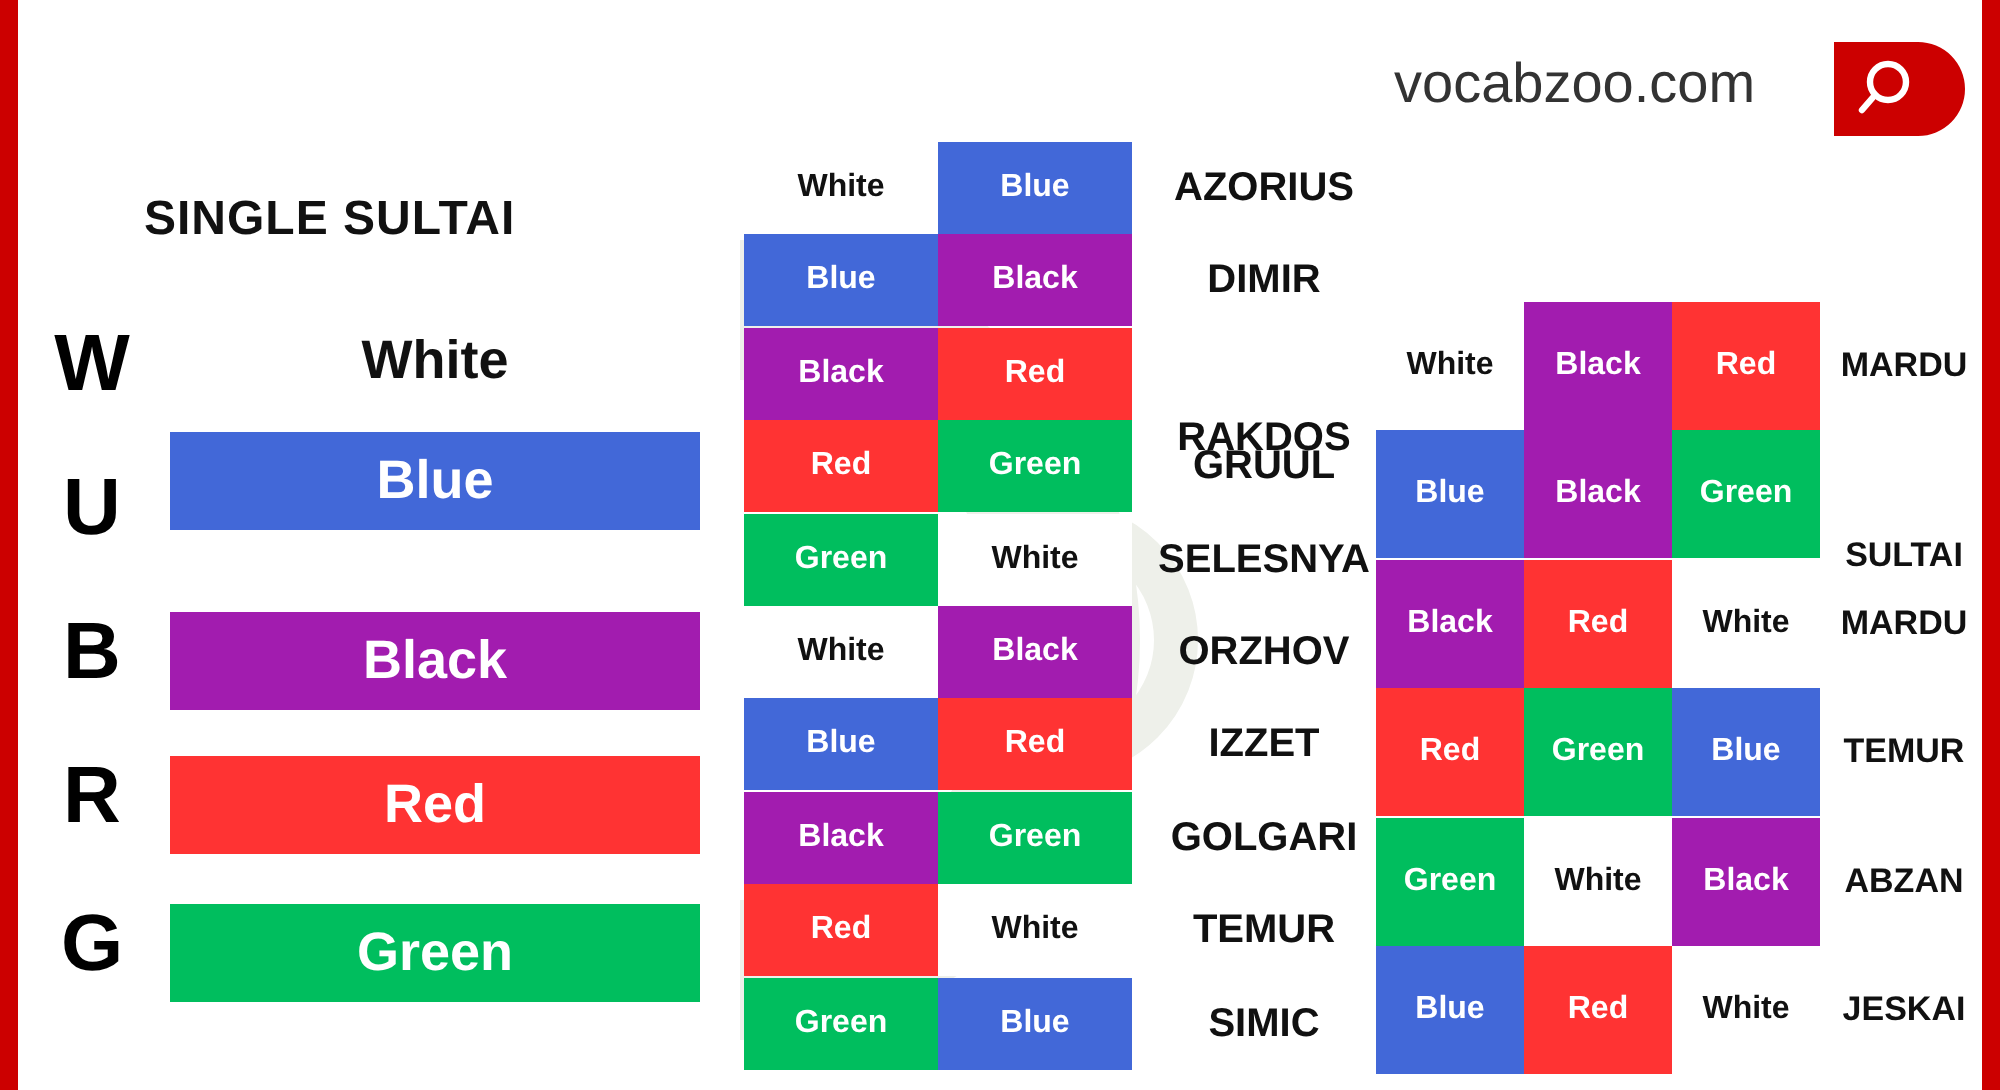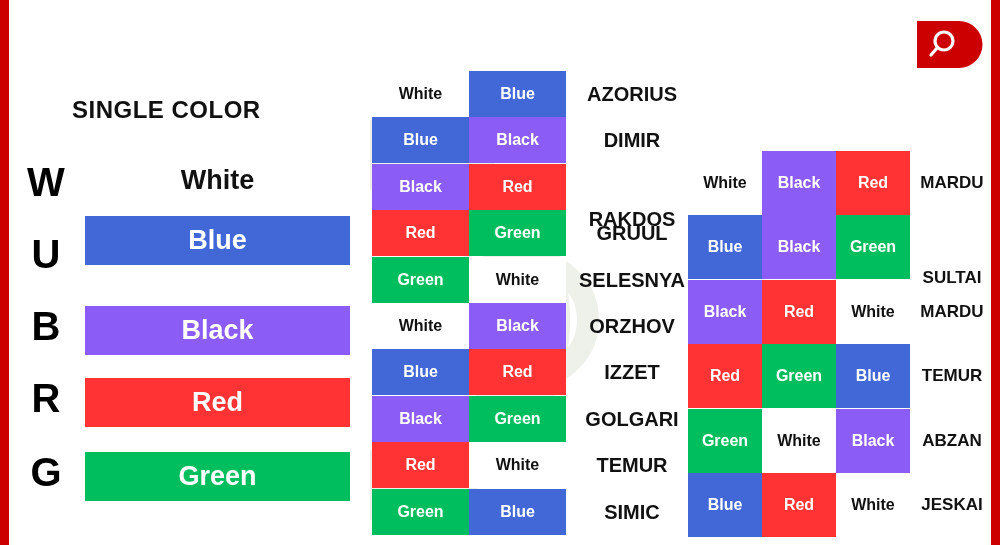--- a/index.html
+++ b/index.html
@@ -82,21 +82,21 @@
   .swatch {
     position: absolute;
     display: flex;
     align-items: center;
     justify-content: center;
     font-weight: bold;
     box-sizing: border-box;
   }
   .c-white { background: #ffffff; color: #111111; }
   .c-blue  { background: #4268d8; color: #ffffff; }
-  .c-black { background: #8b5cf6; color: #ffffff; }
+  .c-black { background: #a21caf; color: #ffffff; }
   .c-red   { background: #ff3333; color: #ffffff; }
   .c-green { background: #00be5e; color: #ffffff; }
 
   
   .wubrg-letter {
     position: absolute;
     left: 22px;
     width: 48px;
     text-align: center;
     font-size: 40px;
@@ -155,27 +155,28 @@
 <div id="page">
 
   <svg id="watermark" viewBox="0 0 400 400">
     <path d="M40 0 A200 200 0 0 1 40 400 L40 330 A130 130 0 0 0 40 70 Z" fill="#eef0ea"></path>
     <circle cx="200" cy="200" r="58" fill="none" stroke="#eef0ea" stroke-width="22"></circle>
   </svg>
 
   <div class="edge-border left"></div>
   <div class="edge-border right"></div>
 
+  <div id="brand">vocabzoo.com</div>
   <svg id="brand-logo" viewBox="0 0 72 51">
     <path d="M4 2 L46 2 A23.5 23.5 0 0 1 46 49 L4 49 Z" fill="#cc0000"></path>
     <circle cx="31" cy="22" r="9" fill="none" stroke="#ffffff" stroke-width="3.2"></circle>
     <line x1="24.5" y1="28.5" x2="18" y2="36" stroke="#ffffff" stroke-width="3.2" stroke-linecap="round"></line>
   </svg>
 
-  <div id="heading-single" class="section-heading">SINGLE COLOR</div>
+  <div id="heading-single" class="section-heading">SINGLE SULTAI</div>
 
   <div id="single-color-region">
       <div class="wubrg-letter" style="top: 160px;">W</div>
       <div class="wubrg-letter" style="top: 232px;">U</div>
       <div class="wubrg-letter" style="top: 304px;">B</div>
       <div class="wubrg-letter" style="top: 376px;">R</div>
       <div class="wubrg-letter" style="top: 450px;">G</div>
       <div class="swatch single-swatch c-white" style="top: 156px;">White</div>
       <div class="swatch single-swatch c-blue" style="top: 216px;">Blue</div>
       <div class="swatch single-swatch c-black" style="top: 306px;">Black</div>

